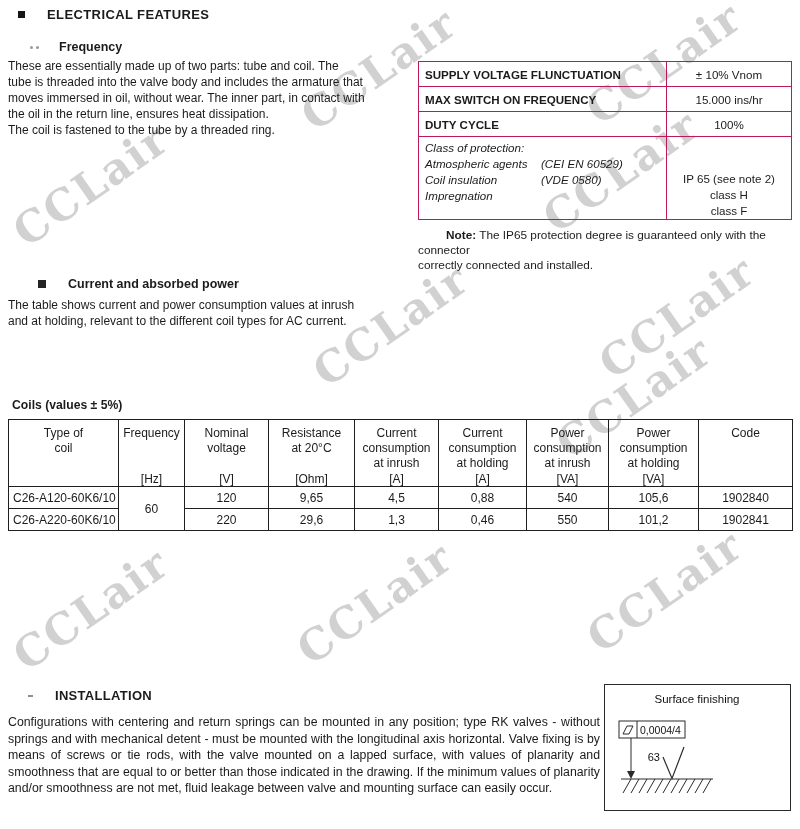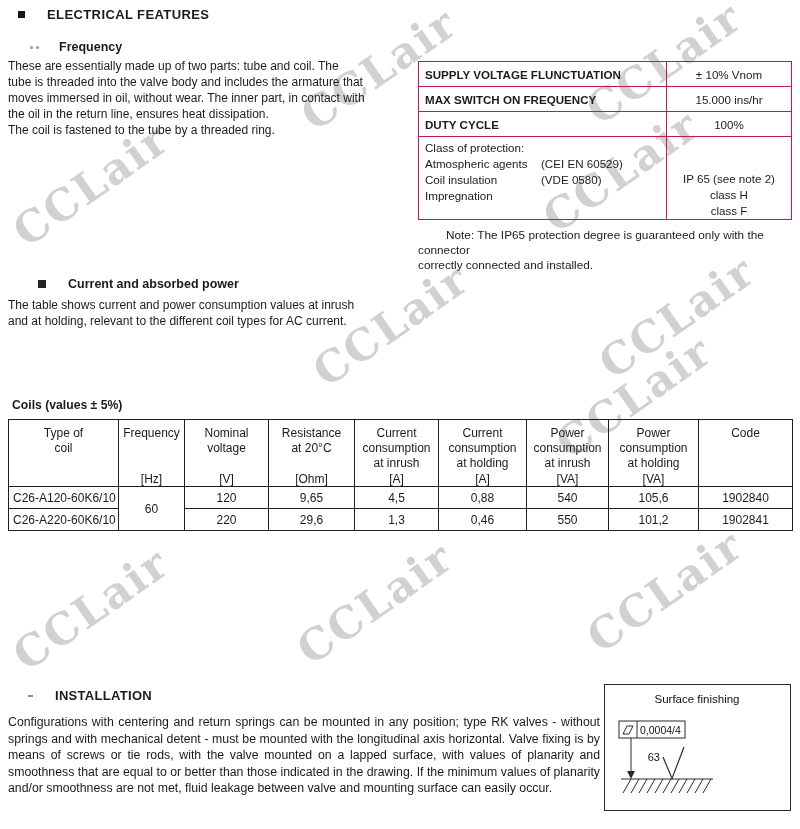--- a/index.html
+++ b/index.html
@@ -11,21 +11,21 @@
   .wm { position:absolute; z-index:0; font-family:"DejaVu Serif", serif; font-weight:bold;
         font-size:43px; letter-spacing:2px; color:#c9c9c9; opacity:.85;
         transform:rotate(-35deg); pointer-events:none; white-space:nowrap; }
   .wm1{left:290px;top:44px;} .wm2{left:575px;top:38px;} .wm3{left:2px;top:160px;}
   .wm4{left:532px;top:146px;} .wm5{left:302px;top:300px;} .wm6{left:588px;top:292px;}
   .wm7{left:545px;top:372px;} .wm8{left:2px;top:584px;} .wm9{left:286px;top:578px;}
   .wm10{left:576px;top:566px;}
 
   .abs { position:absolute; z-index:1; }
   .hrow { position:absolute; z-index:1; display:flex; align-items:center; gap:22px; }
-  .b { font-weight:normal;padding-left:28px; }
+  .b { font-weight:bold;padding-left:28px; }
 
   .sq  { width:7px; height:7px; background:#161616; display:inline-block; flex:0 0 auto; }
   .sq2 { width:8px; height:8px; background:#242424; display:inline-block; flex:0 0 auto; }
   .dots{ width:3px; height:3px; background:#9a9a9a; border-radius:50%;
          box-shadow:6px 0 0 #9a9a9a; display:inline-block; flex:0 0 auto; margin-right:4px;}
   .dash{ width:5px; height:2px; background:#8f8f8f; display:inline-block; flex:0 0 auto; }
 
   #title { left:18px; top:7px; }
   #title .t { font-size:13px; font-weight:bold; letter-spacing:.4px; }
 
@@ -33,21 +33,21 @@
   #sol-h .t { font-size:12.5px; font-weight:bold; }
   #sol-body { left:8px; top:58px; width:406px; font-size:12px; line-height:16px; white-space:pre-line; }
 
   
   .spec { position:absolute; z-index:1; left:418px; top:61px; width:373px;
           border-collapse:collapse; table-layout:fixed; }
   .spec td { border:1px solid #be185d; font-size:11.6px; vertical-align:middle; }
   .spec tr.r { height:25px; }
   .spec .sl { font-weight:bold; padding:2px 6px; }
   .spec .sv { text-align:center; }
-  .spec .prot { vertical-align:top; padding:3px 6px 5px 6px; }
+  .spec .prot { vertical-align:top; padding:3px 6px 5px 6px;font-style:italic; }
   .prow { display:flex; line-height:16px; }
   .prow .pl { width:116px; flex:0 0 auto; }
   .prot-v { vertical-align:top; padding-top:18px; }
   .prot-v div { line-height:16px; text-align:center; }
   .pv-blank { height:16px; }
 
   #note { left:418px; top:213px; width:376px; font-size:11.8px; line-height:15px; white-space:pre-line; }
 
   #cap-h { left:38px; top:277px; }
   #cap-h .t { font-size:12.5px; font-weight:bold; }

